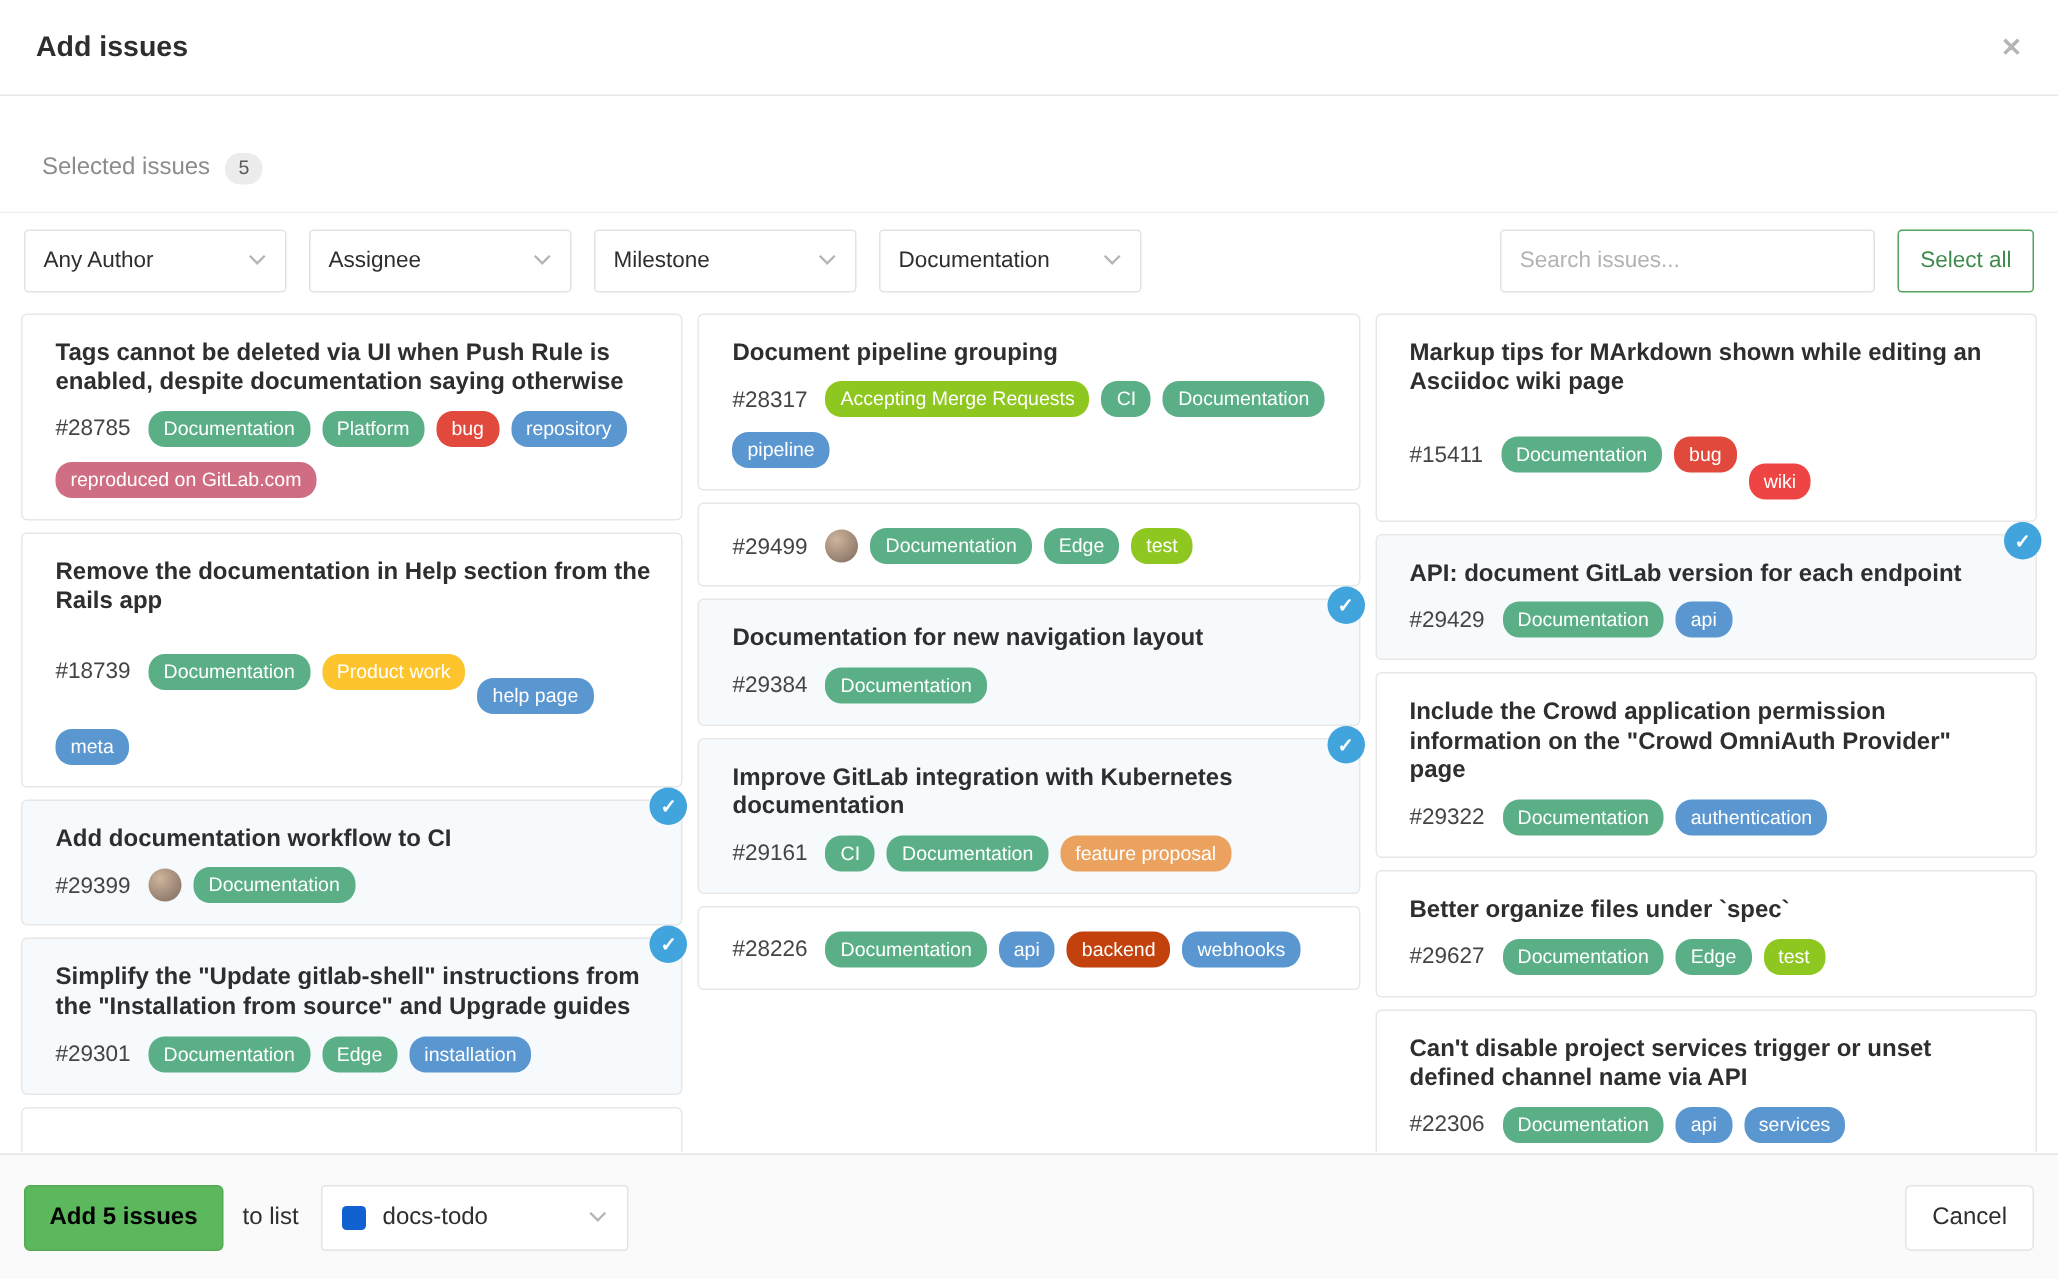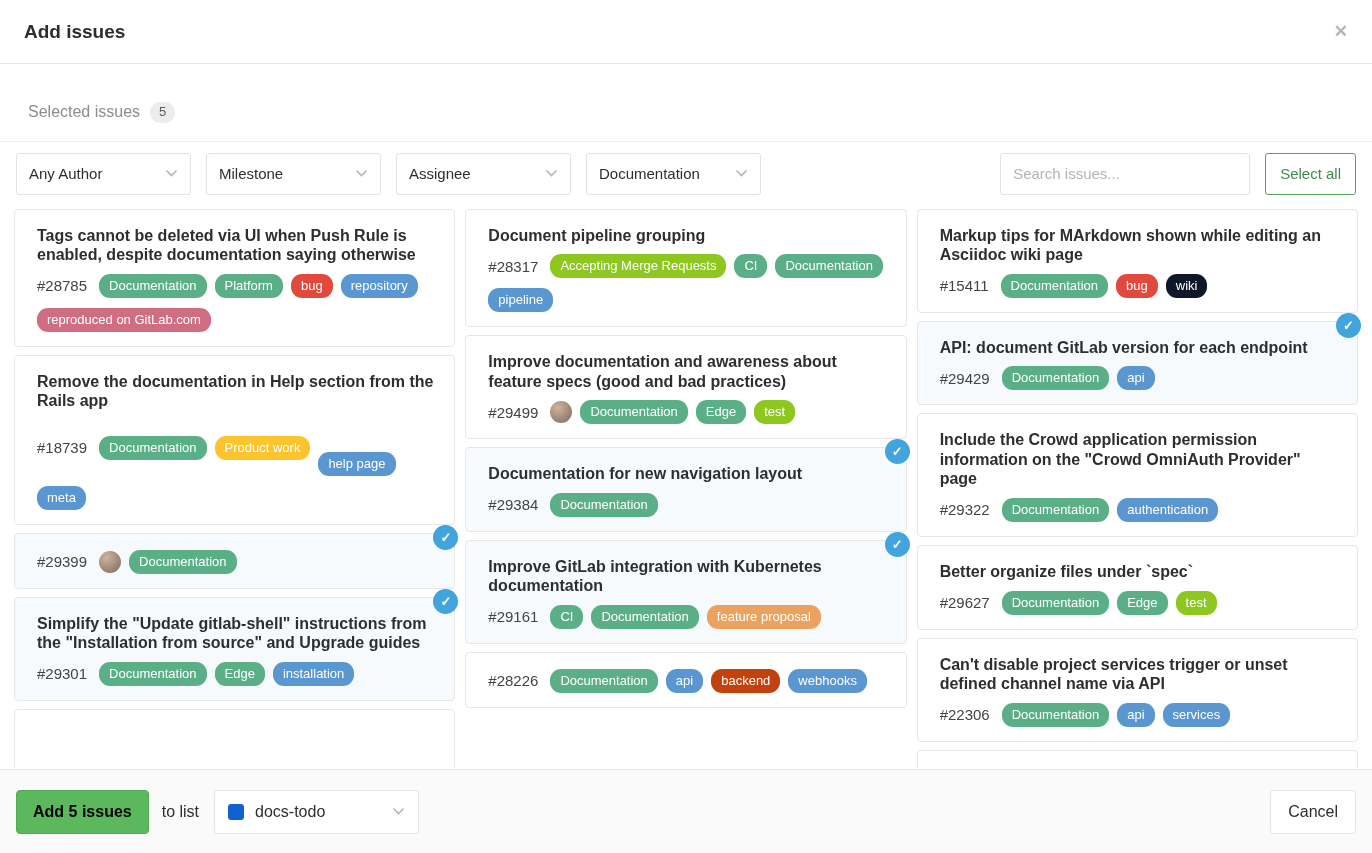--- a/index.html
+++ b/index.html
@@ -242,27 +242,27 @@
 </div>
 
 <div class="filter-row">
   <div class="dropdown">
     <span>Any Author</span>
     <svg class="chev" width="13" height="9" viewBox="0 0 13 9">
         <path d="M1.5 1.5 L6.5 6.5 L11.5 1.5" stroke="#b5b5b5" stroke-width="1.6" fill="none"></path>
       </svg>
   </div>
   <div class="dropdown">
-    <span>Milestone</span>
+    <span>Assignee</span>
     <svg class="chev" width="13" height="9" viewBox="0 0 13 9">
         <path d="M1.5 1.5 L6.5 6.5 L11.5 1.5" stroke="#b5b5b5" stroke-width="1.6" fill="none"></path>
       </svg>
   </div>
   <div class="dropdown">
-    <span>Assignee</span>
+    <span>Milestone</span>
     <svg class="chev" width="13" height="9" viewBox="0 0 13 9">
         <path d="M1.5 1.5 L6.5 6.5 L11.5 1.5" stroke="#b5b5b5" stroke-width="1.6" fill="none"></path>
       </svg>
   </div>
   <div class="dropdown">
     <span>Documentation</span>
     <svg class="chev" width="13" height="9" viewBox="0 0 13 9">
         <path d="M1.5 1.5 L6.5 6.5 L11.5 1.5" stroke="#b5b5b5" stroke-width="1.6" fill="none"></path>
       </svg>
   </div>
@@ -288,20 +288,21 @@
         <div class="card-meta">
           <span class="issue-id">#18739</span>
           <span class="label-pill" style="background: rgb(90, 175, 135);">Documentation</span>
           <span class="label-pill" style="background: rgb(253, 196, 46);">Product work</span>
           <span class="label-pill" style="background: rgb(90, 150, 208); margin-top: 32px;">help page</span>
           <span class="label-pill" style="background: rgb(90, 150, 208);">meta</span>
         </div>
       </div>
       <div class="card selected">
         <span class="check-badge">✓</span>
+        <div class="card-title">Add documentation workflow to CI</div>
         <div class="card-meta">
           <span class="issue-id">#29399</span>
           <span class="avatar"></span>
           <span class="label-pill" style="background: rgb(90, 175, 135);">Documentation</span>
         </div>
       </div>
       <div class="card selected">
         <span class="check-badge">✓</span>
         <div class="card-title">Simplify the "Update gitlab-shell" instructions from the "Installation from source" and Upgrade guides</div>
         <div class="card-meta">
@@ -318,21 +319,20 @@
         <div class="card-title">Document pipeline grouping</div>
         <div class="card-meta">
           <span class="issue-id">#28317</span>
           <span class="label-pill" style="background: rgb(142, 199, 31);">Accepting Merge Requests</span>
           <span class="label-pill" style="background: rgb(90, 175, 135);">CI</span>
           <span class="label-pill" style="background: rgb(90, 175, 135);">Documentation</span>
           <span class="label-pill" style="background: rgb(90, 150, 208);">pipeline</span>
         </div>
       </div>
       <div class="card">
-        <div class="card-title">Improve documentation and awareness about feature specs (good and bad practices)</div>
         <div class="card-meta">
           <span class="issue-id">#29499</span>
           <span class="avatar"></span>
           <span class="label-pill" style="background: rgb(90, 175, 135);">Documentation</span>
           <span class="label-pill" style="background: rgb(90, 175, 135);">Edge</span>
           <span class="label-pill" style="background: rgb(142, 199, 31);">test</span>
         </div>
       </div>
       <div class="card selected">
         <span class="check-badge">✓</span>
@@ -362,21 +362,21 @@
         </div>
       </div>
     </div>
   <div class="board-col">
       <div class="card">
         <div class="card-title">Markup tips for MArkdown shown while editing an Asciidoc wiki page</div>
         <div class="card-meta">
           <span class="issue-id">#15411</span>
           <span class="label-pill" style="background: rgb(90, 175, 135);">Documentation</span>
           <span class="label-pill" style="background: rgb(226, 73, 61);">bug</span>
-          <span class="label-pill" style="background: #0f172a;">wiki</span>
+          <span class="label-pill" style="background: #ef4444; margin-top: 35px;">wiki</span>
         </div>
       </div>
       <div class="card selected">
         <span class="check-badge">✓</span>
         <div class="card-title">API: document GitLab version for each endpoint</div>
         <div class="card-meta">
           <span class="issue-id">#29429</span>
           <span class="label-pill" style="background: rgb(90, 175, 135);">Documentation</span>
           <span class="label-pill" style="background: rgb(90, 150, 208);">api</span>
         </div>

